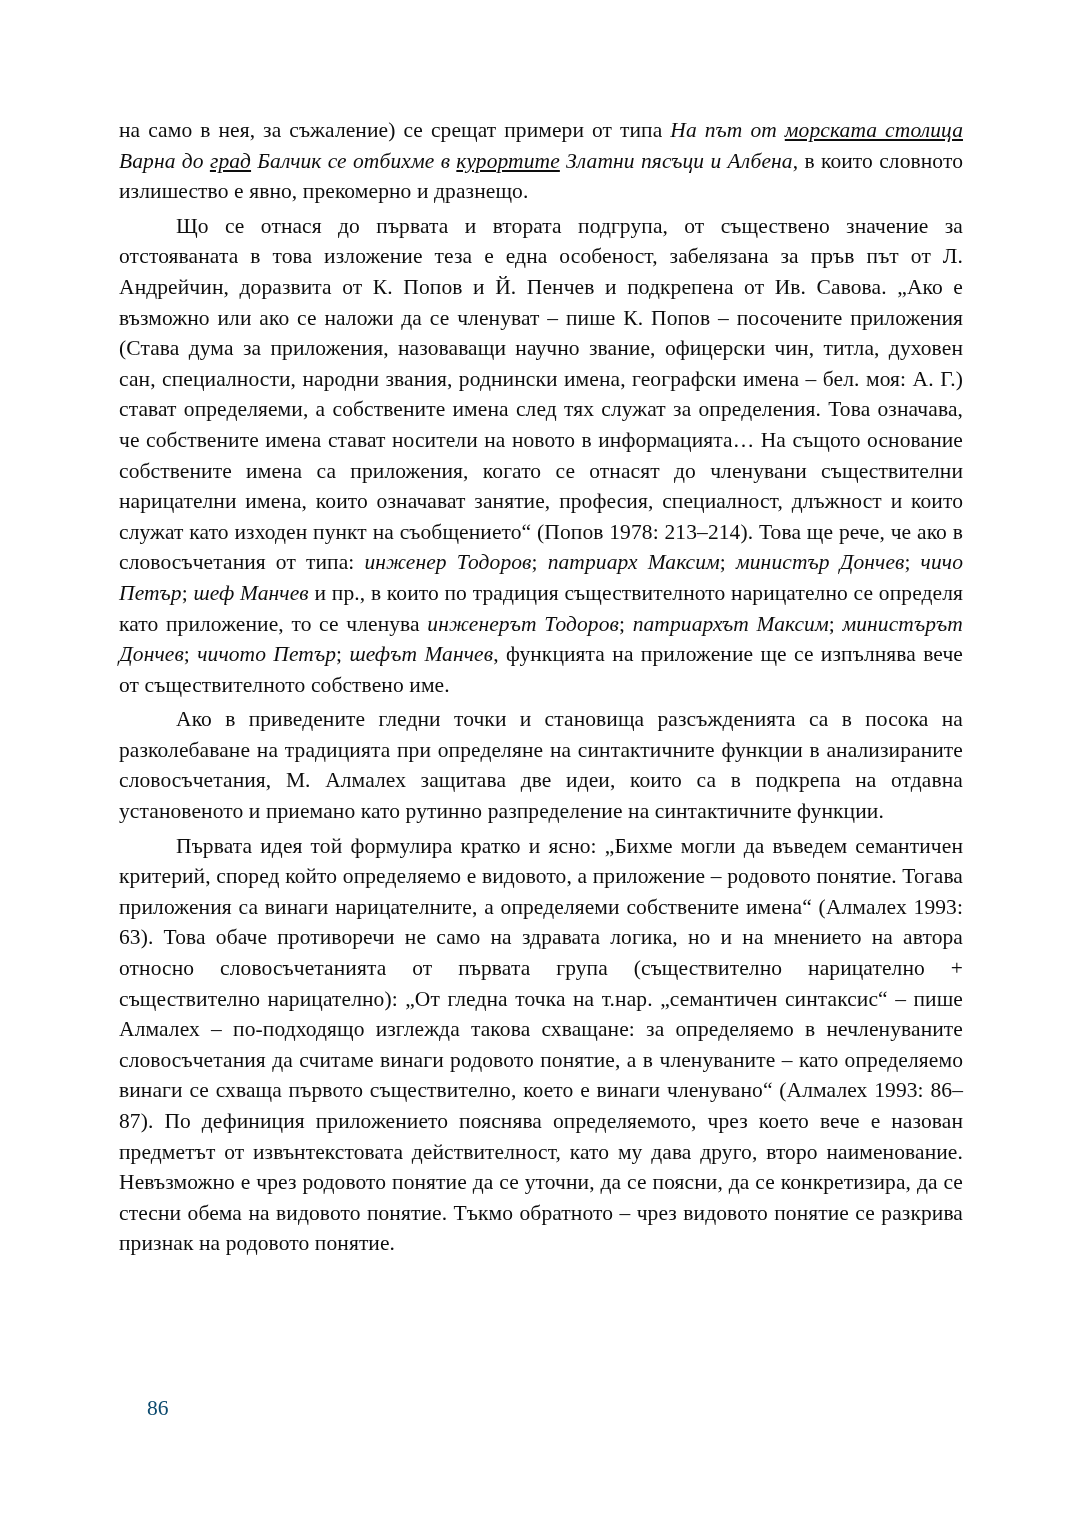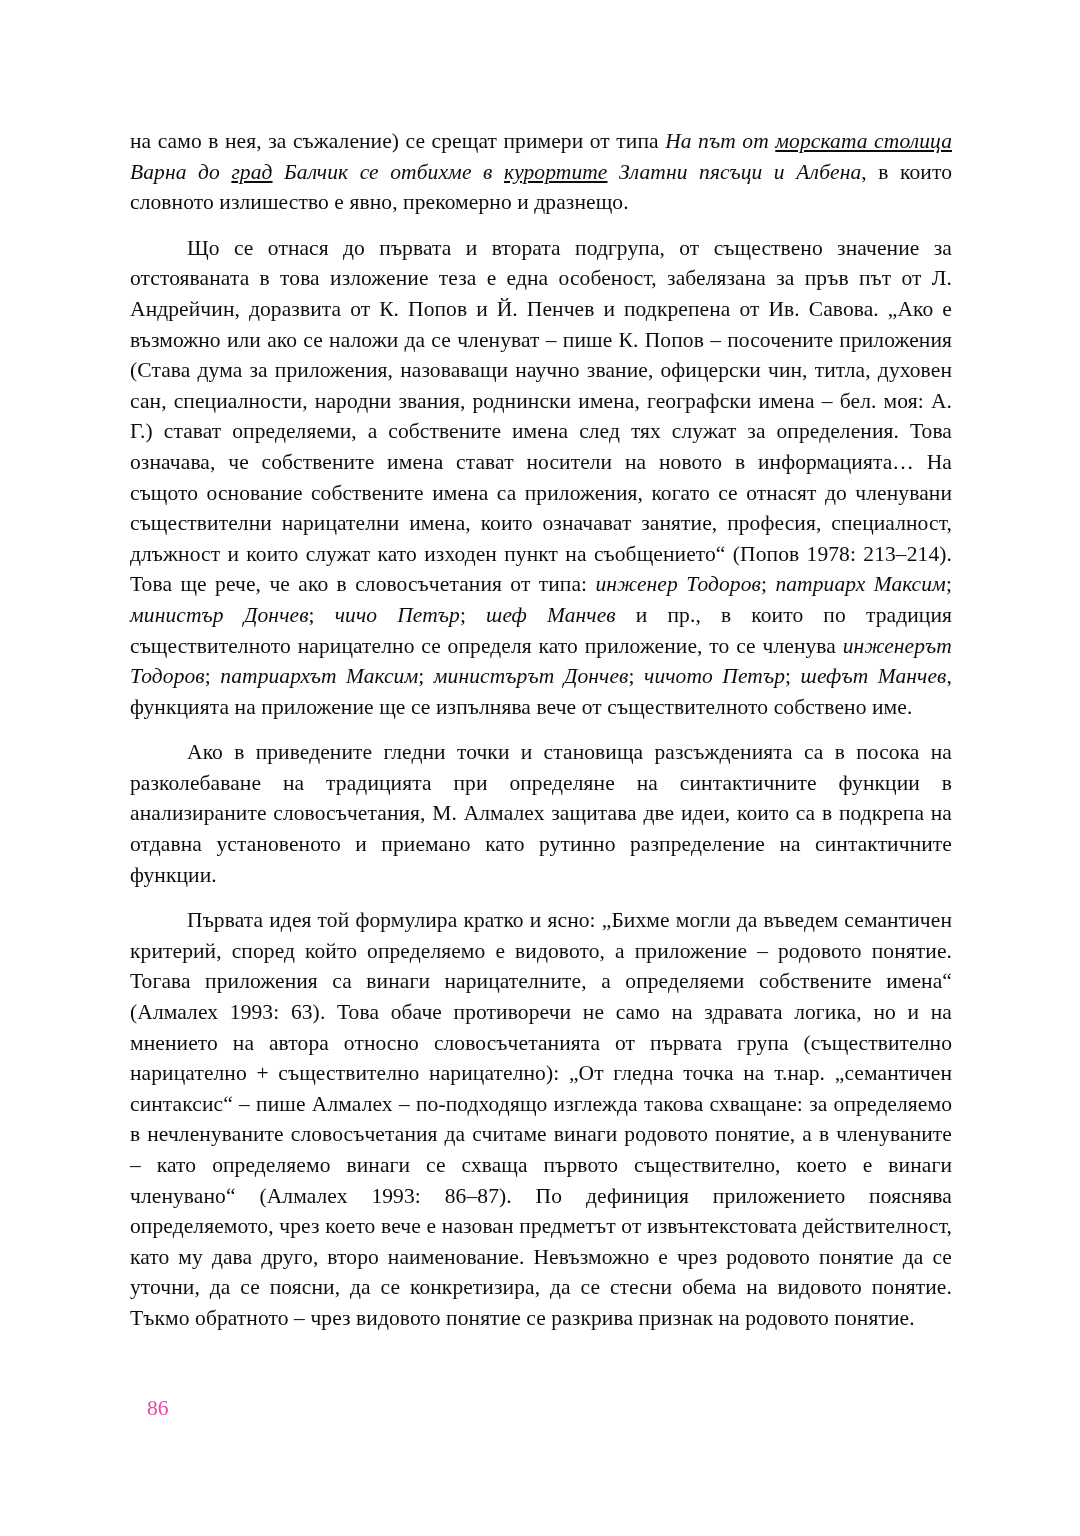--- a/index.html
+++ b/index.html
@@ -24,35 +24,35 @@
     left: 115px;
     top: 111px;
     width: 852px;
     font-family: "Liberation Serif", serif;
     font-size: 21.5px;
     line-height: 30.6px;
     text-align: justify;
     letter-spacing: 0.1px;
   }
   p.para {
-    margin: 15px;
+    margin: 4px;
     padding: 0;
   }
   p.para.indent {
     text-indent: 57px;
   }
   span.i  { font-style: italic; }
   span.iu { font-style: italic; text-decoration: underline; }
   .page-number {
     position: absolute;
     left: 147px;
     top: 1396px;
     font-family: "Liberation Serif", serif;
     font-size: 21.5px;
-    color: #ec4899;
+    color: #0c4a6e;
   }
 </style>
 </head>
 <body>
 
 <div class="page">
   <div class="text-block">
       <p class="para"><span>на само в нея, за съжаление) се срещат примери от типа </span><span class="i">На път от </span><span class="iu">морската столица</span><span class="i"> Варна до </span><span class="iu">град</span><span class="i"> Балчик се отбихме в </span><span class="iu">курортите</span><span class="i"> Златни пясъци и Албена</span><span>, в които словното излишество е явно, прекомерно и дразнещо.</span></p>
       <p class="para indent"><span>Що се отнася до първата и втората подгрупа, от съществено значение за отстояваната в това изложение теза е една особеност, забелязана за пръв път от Л. Андрейчин, доразвита от К. Попов и Й. Пенчев и подкрепена от Ив. Савова. „Ако е възможно или ако се наложи да се членуват – пише К. Попов – посочените приложения (Става дума за приложения, назоваващи научно звание, офицерски чин, титла, духовен сан, специалности, народни звания, роднински имена, географски имена – бел. моя: А. Г.) стават определяеми, а собствените имена след тях служат за определения. Това означава, че собствените имена стават носители на новото в информацията… На същото основание собствените имена са приложения, когато се отнасят до членувани съществителни нарицателни имена, които означават занятие, професия, специалност, длъжност и които служат като изходен пункт на съобщението“ (Попов 1978: 213–214). Това ще рече, че ако в словосъчетания от типа: </span><span class="i">инженер Тодоров</span><span>; </span><span class="i">патриарх Максим</span><span>; </span><span class="i">министър Дончев</span><span>; </span><span class="i">чичо Петър</span><span>; </span><span class="i">шеф Манчев</span><span> и пр., в които по традиция съществителното нарицателно се определя като приложение, то се членува </span><span class="i">инженерът Тодоров</span><span>; </span><span class="i">патриархът Максим</span><span>; </span><span class="i">министърът Дончев</span><span>; </span><span class="i">чичото Петър</span><span>; </span><span class="i">шефът Манчев</span><span>, функцията на приложение ще се изпълнява вече от съществителното собствено име.</span></p>
       <p class="para indent"><span>Ако в приведените гледни точки и становища разсъжденията са в посока на разколебаване на традицията при определяне на синтактичните функции в анализираните словосъчетания, М. Алмалех защитава две идеи, които са в подкрепа на отдавна установеното и приемано като рутинно разпределение на синтактичните функции.</span></p>

